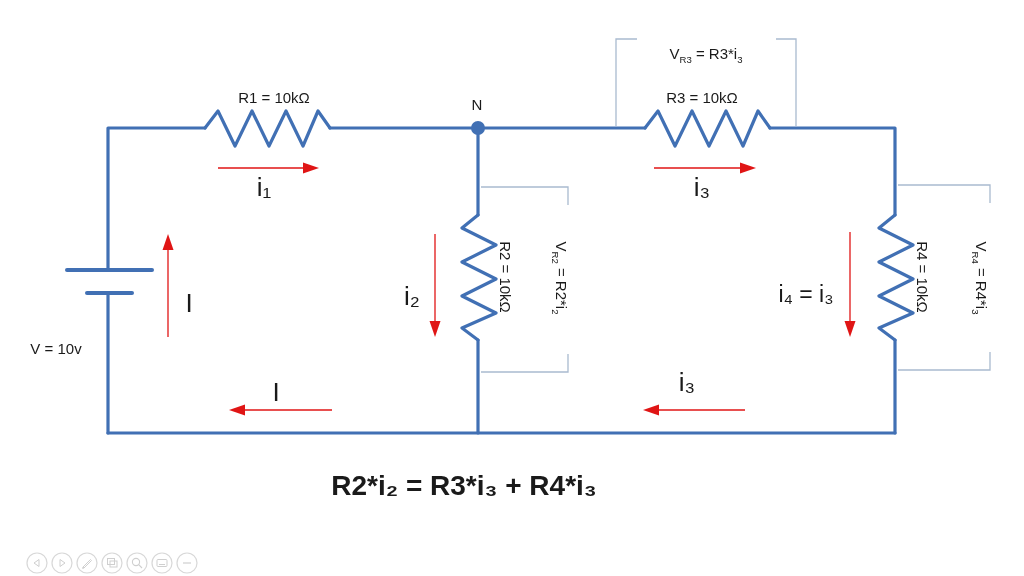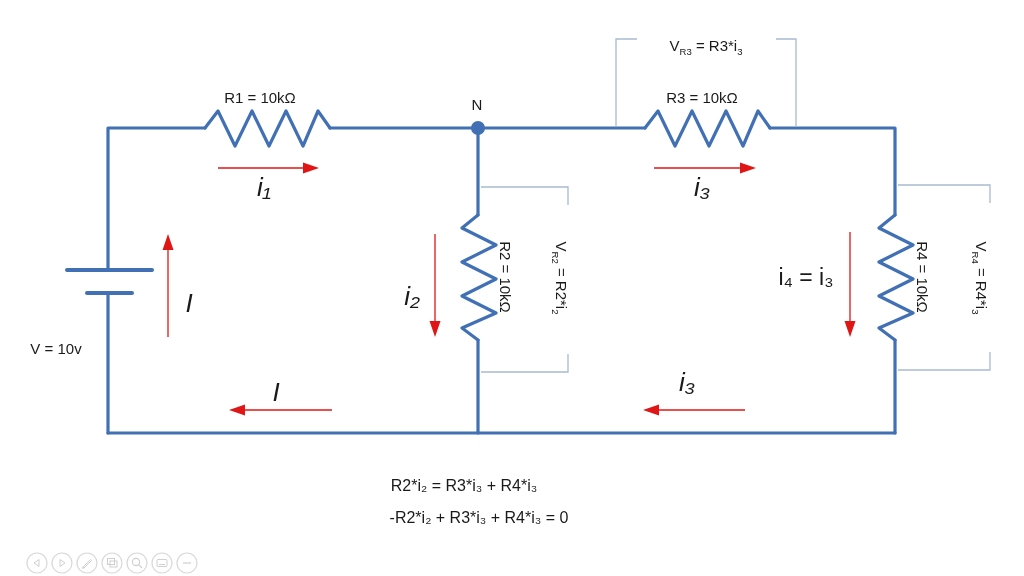--- a/index.html
+++ b/index.html
@@ -3,23 +3,23 @@
 <meta charset="utf-8">
 <style>
   html,body{margin:0;padding:0;background:#ffffff;}
   .slide{
     position:relative;width:1024px;height:576px;background:#ffffff;overflow:hidden;
     font-family:"Liberation Sans", sans-serif;color:#1a1a1a;
   }
   .layer{position:absolute;left:0;top:0;}
   .lbl{position:absolute;transform:translate(-50%,-50%);white-space:nowrap;line-height:1;}
   .sm{font-size:15px;}
-  .lg{font-size:26px;font-style:italic;}
-  .md{font-size:23px;}
-  .eq{font-size:16px;}
+  .lg{font-size:26px;}
+  .md{font-size:23px;margin-top:17px;}
+  .eq{font-size:28px;font-weight:bold;}
   .rot{transform:translate(-50%,-50%) rotate(90deg);}
   sub{font-size:64%;line-height:0;}
   .toolbar{position:absolute;left:26px;bottom:2px;display:flex;gap:3px;}
   .tbtn{width:22px;height:22px;cursor:pointer;}
 </style>
 </head>
 <body>
 
 <div class="slide">
 
@@ -86,38 +86,37 @@
         <polygon points="756,168 740,162.5 740,173.5"></polygon>
         <polygon points="168,234 162.5,250 173.5,250"></polygon>
         <polygon points="435,337 429.5,321 440.5,321"></polygon>
         <polygon points="850,337 844.5,321 855.5,321"></polygon>
         <polygon points="229,410 245,404.5 245,415.5"></polygon>
         <polygon points="643,410 659,404.5 659,415.5"></polygon>
       </g>
     </g>
   </svg>
 
-  <div class="lbl sm" style="left:260px;top:97px">R1 = 10kΩ</div>
+  <div class="lbl sm" style="left:274px;top:97px">R1 = 10kΩ</div>
   <div class="lbl sm" style="left:477px;top:104px">N</div>
-  <div class="lbl sm" style="left:706px;top:45px"><span>V</span><sub>R3</sub><span> = R3*i</span><sub>3</sub></div>
+  <div class="lbl sm" style="left:706px;top:53px"><span>V</span><sub>R3</sub><span> = R3*i</span><sub>3</sub></div>
   <div class="lbl sm" style="left:702px;top:97px">R3 = 10kΩ</div>
   <div class="lbl lg" style="left:264px;top:187px">i₁</div>
   <div class="lbl lg" style="left:702px;top:187px">i₃</div>
   <div class="lbl sm" style="left:56px;top:348px">V = 10v</div>
   <div class="lbl lg" style="left:189px;top:303px">I</div>
   <div class="lbl lg" style="left:412px;top:296px">i₂</div>
   <div class="lbl md" style="left:806px;top:277px">i₄ = i₃</div>
   <div class="lbl sm rot" style="left:505px;top:277px">R2 = 10kΩ</div>
   <div class="lbl sm rot" style="left:561px;top:278px"><span>V</span><sub>R2</sub><span> = R2*i</span><sub>2</sub></div>
   <div class="lbl sm rot" style="left:922px;top:277px">R4 = 10kΩ</div>
   <div class="lbl sm rot" style="left:981px;top:278px"><span>V</span><sub>R4</sub><span> = R4*i</span><sub>3</sub></div>
   <div class="lbl lg" style="left:687px;top:382px">i₃</div>
   <div class="lbl lg" style="left:276px;top:392px">I</div>
   <div class="lbl eq" style="left:464px;top:486px">R2*i₂ = R3*i₃ + R4*i₃</div>
-  <div class="lbl eq" style="left:479px;top:518px">-R2*i₂ + R3*i₃ + R4*i₃ = 0</div>
 
   <div class="toolbar">
     <svg class="tbtn" viewBox="0 0 22 22">
       <circle cx="11" cy="11" r="10" fill="none" stroke="#D8D8D8" stroke-width="1.2"></circle>
       <polygon points="8,11 13,7.5 13,14.5" fill="none" stroke="#CFCFCF" stroke-width="1"></polygon>
     </svg>
     <svg class="tbtn" viewBox="0 0 22 22">
       <circle cx="11" cy="11" r="10" fill="none" stroke="#D8D8D8" stroke-width="1.2"></circle>
       <polygon points="14,11 9,7.5 9,14.5" fill="none" stroke="#CFCFCF" stroke-width="1"></polygon>
     </svg>

